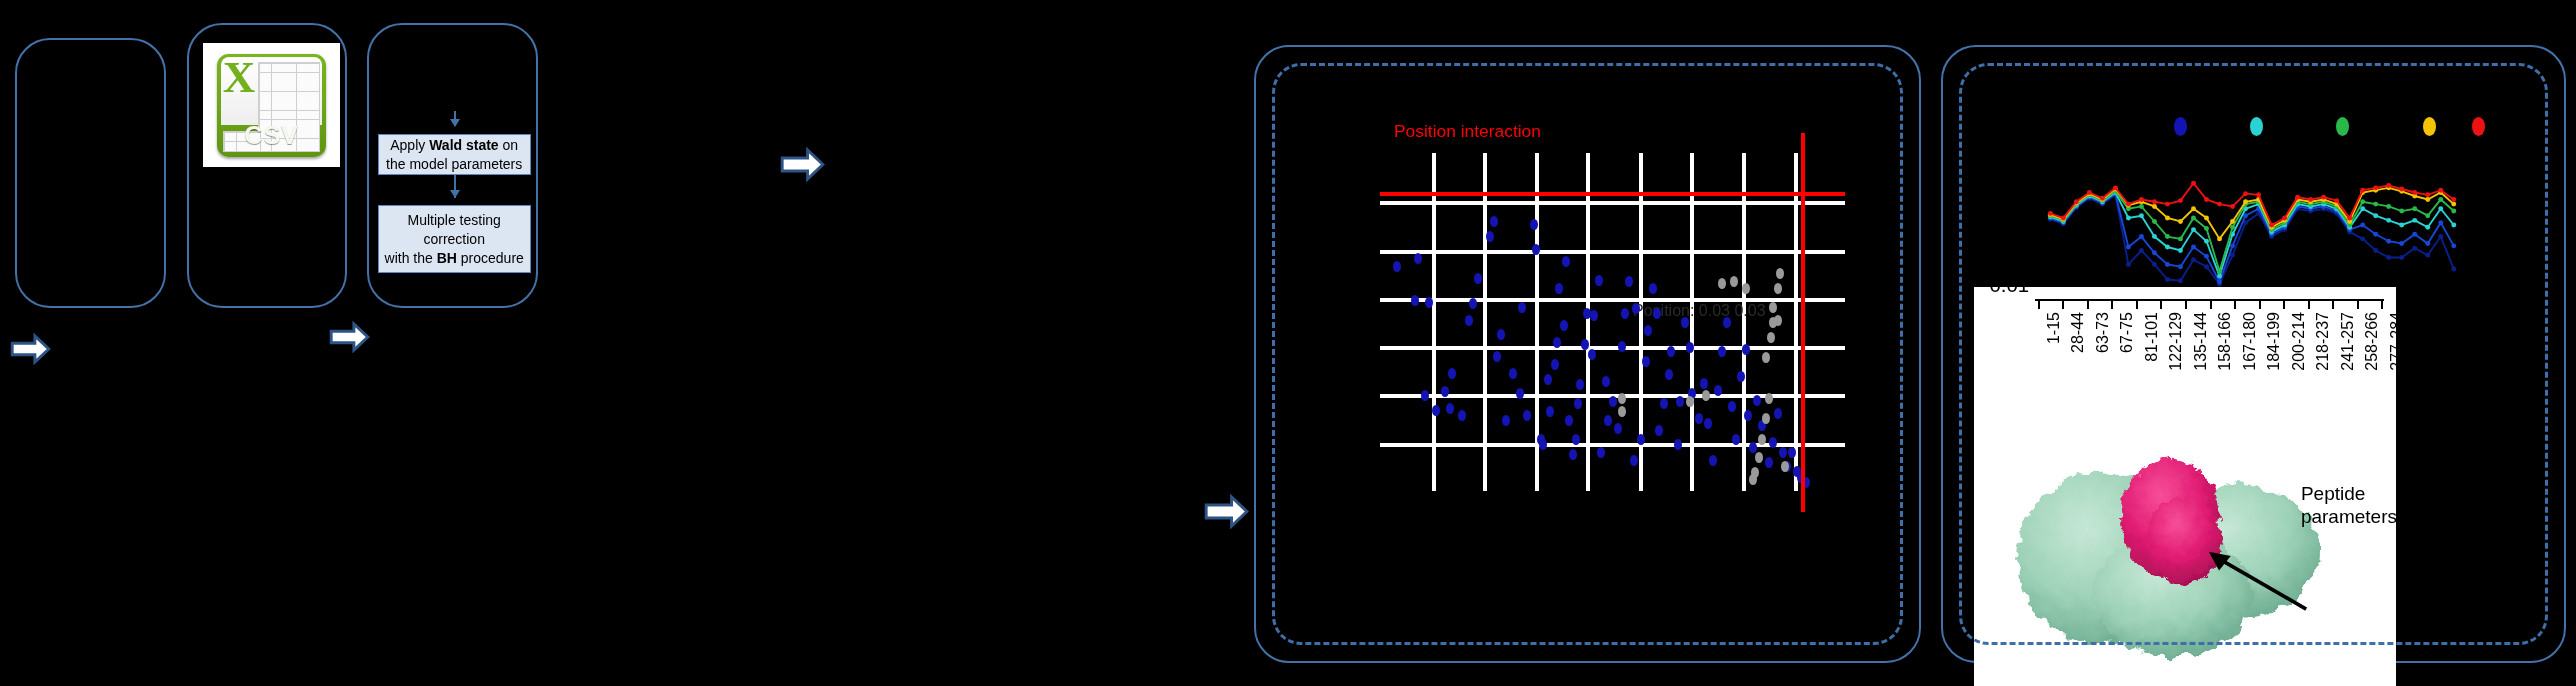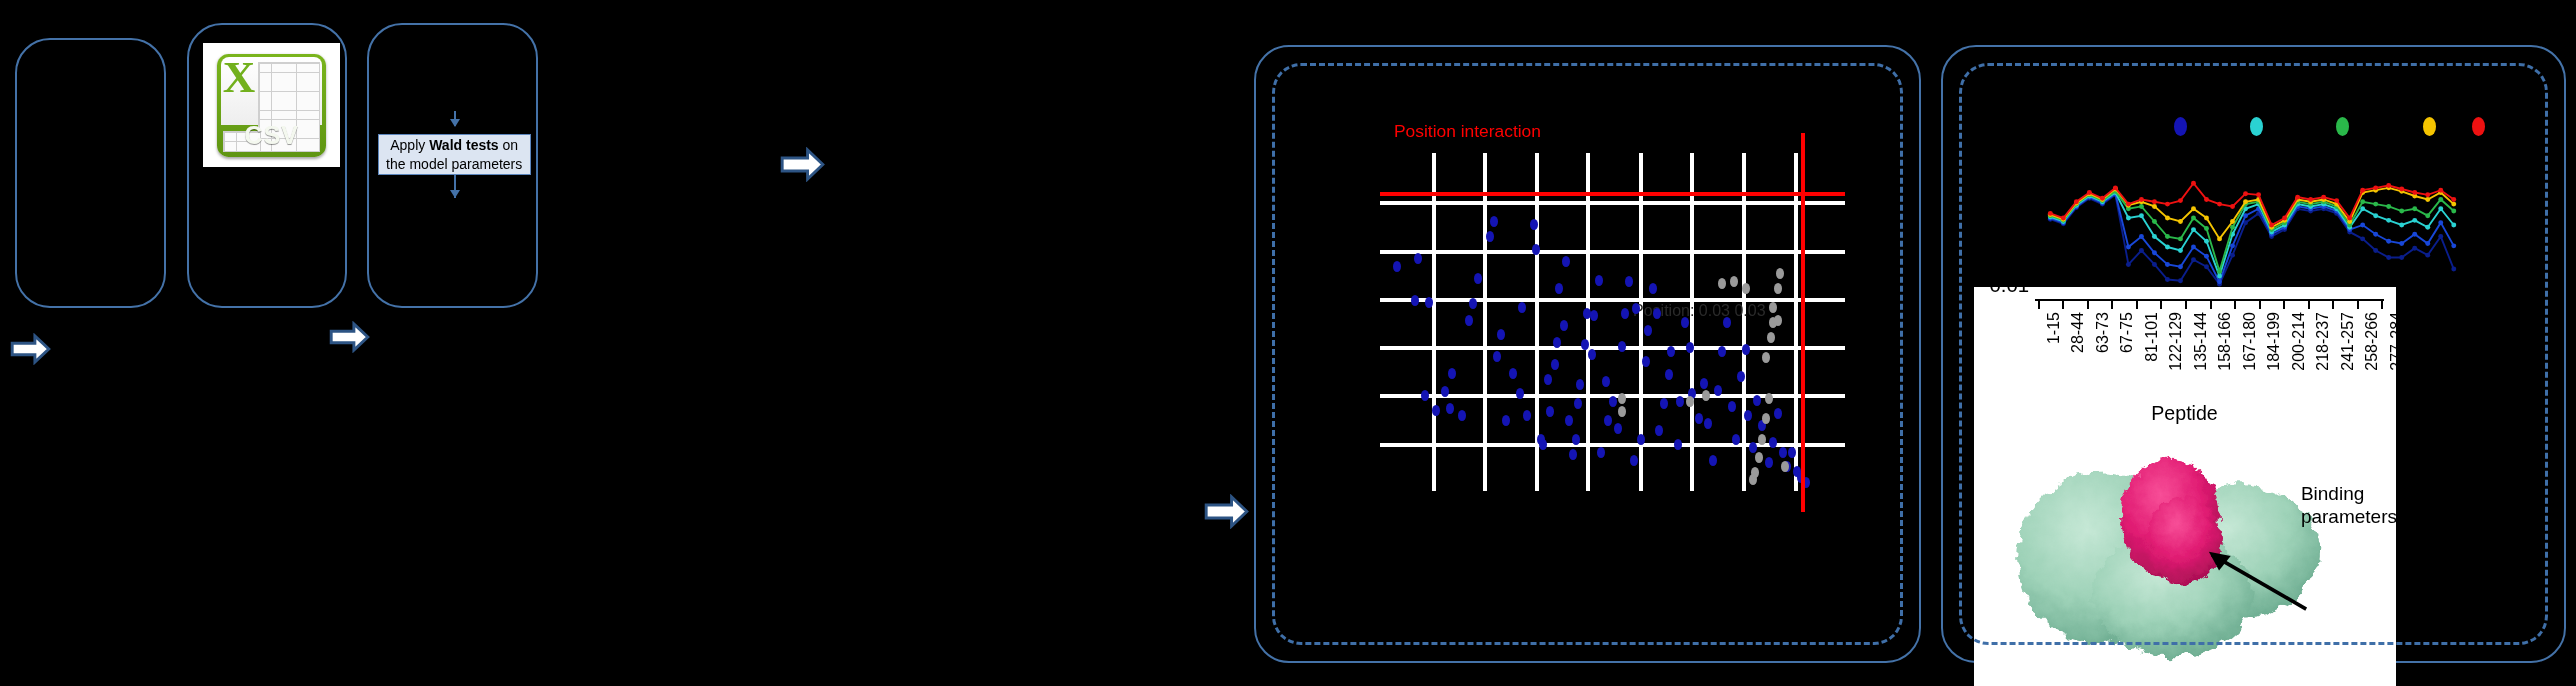--- a/index.html
+++ b/index.html
@@ -313,25 +313,28 @@
     <path d="M3 14 H34 V4 L53 22 L34 40 V30 H3 Z" fill="#ffffff" stroke="#2d5484" stroke-width="4" stroke-linejoin="miter"></path>
   </svg>
 </div>
 
 <div class="panel" id="panel-stats">
 
 
   <div class="v-connector" id="connector-1"></div>
 
   <div class="stat-box" id="stat-box-2">
-    <span>Apply <b>Wald tests</b> on<br>the model parameters</span>
+    <span>Apply <b>Wald state</b> on<br>the model parameters</span>
   </div>
 
   <div class="v-connector" id="connector-2"></div>
 
+  <div class="stat-box" id="stat-box-3">
+    <span>Multiple testing<br>correction<br>with the <b>BH</b> procedure</span>
+  </div>
 </div>
 
 <div class="block-arrow" id="arrow-stats">
   <svg viewBox="0 0 62 48" preserveAspectRatio="none">
     <path d="M3 15 H38 V4 L59 24 L38 44 V33 H3 Z" fill="#ffffff" stroke="#2d5484" stroke-width="4" stroke-linejoin="miter"></path>
   </svg>
 </div>
 
 <div class="block-arrow" id="arrow-viz">
   <svg viewBox="0 0 62 48" preserveAspectRatio="none">
@@ -718,21 +721,20 @@
         <div class="axis-tick" style="left: 334px;"></div>
         <div class="tick-label" style="left: 340px;">218-237</div>
         <div class="axis-tick" style="left: 358px;"></div>
         <div class="tick-label" style="left: 365px;">241-257</div>
         <div class="axis-tick" style="left: 383px;"></div>
         <div class="tick-label" style="left: 389px;">258-266</div>
         <div class="axis-tick" style="left: 407px;"></div>
         <div class="tick-label" style="left: 414px;">277-284</div>
       </div>
 
-    <div class="axis-caption">Peptide</div>
 
     <svg class="structure" viewBox="0 0 500 330">
       <defs>
         <filter id="bumpy" x="-20%" y="-20%" width="140%" height="140%">
           <feTurbulence type="fractalNoise" baseFrequency="0.055" numOctaves="4" seed="7" result="n"></feTurbulence>
           <feDisplacementMap in="SourceGraphic" in2="n" scale="22" xChannelSelector="R" yChannelSelector="G"></feDisplacementMap>
         </filter>
         <filter id="bumpy2" x="-20%" y="-20%" width="140%" height="140%">
           <feTurbulence type="fractalNoise" baseFrequency="0.07" numOctaves="4" seed="21" result="n2"></feTurbulence>
           <feDisplacementMap in="SourceGraphic" in2="n2" scale="18" xChannelSelector="R" yChannelSelector="G"></feDisplacementMap>
@@ -757,18 +759,18 @@
         <ellipse cx="243" cy="120" rx="68" ry="82" fill="url(#gPink)"></ellipse>
         <ellipse cx="262" cy="150" rx="52" ry="60" fill="url(#gPink)"></ellipse>
       </g>
       <g>
         <line x1="430" y1="245" x2="300" y2="170" stroke="#000000" stroke-width="5"></line>
         <polygon points="296,166 326,172 310,192" fill="#000000"></polygon>
       </g>
     </svg>
 
     <div class="struct-label">
-      <span>Binding</span><br>
+      <span>Peptide</span><br>
       <span>parameters</span>
     </div>
   </div>
 </div>
 
 
 </body></html>

